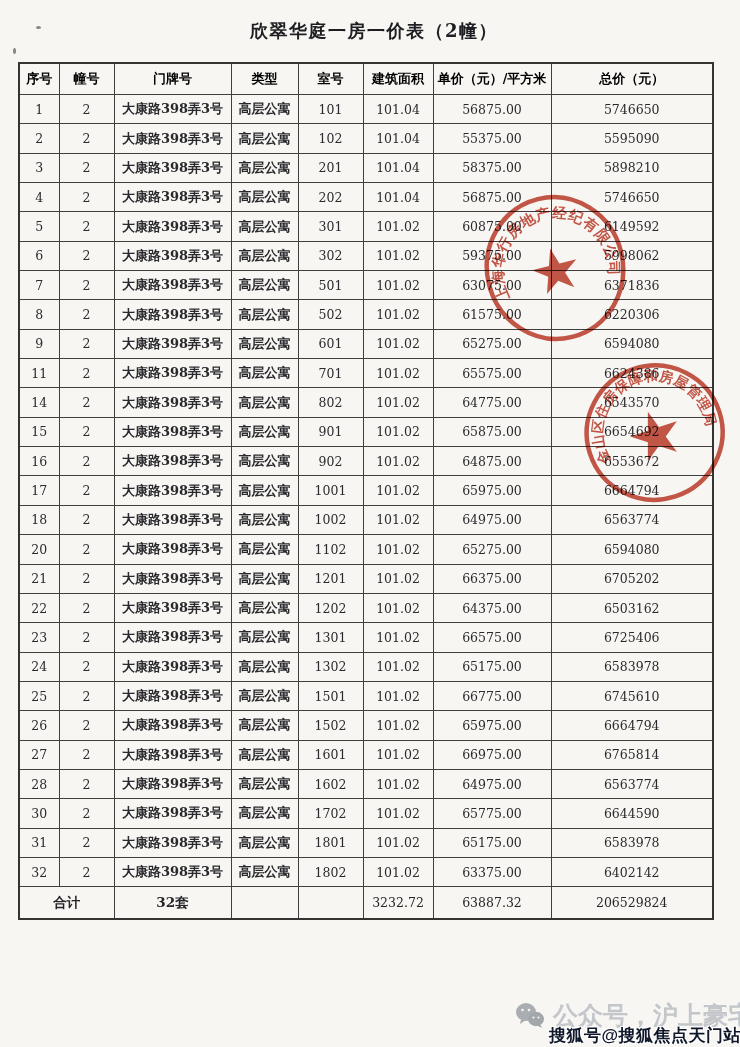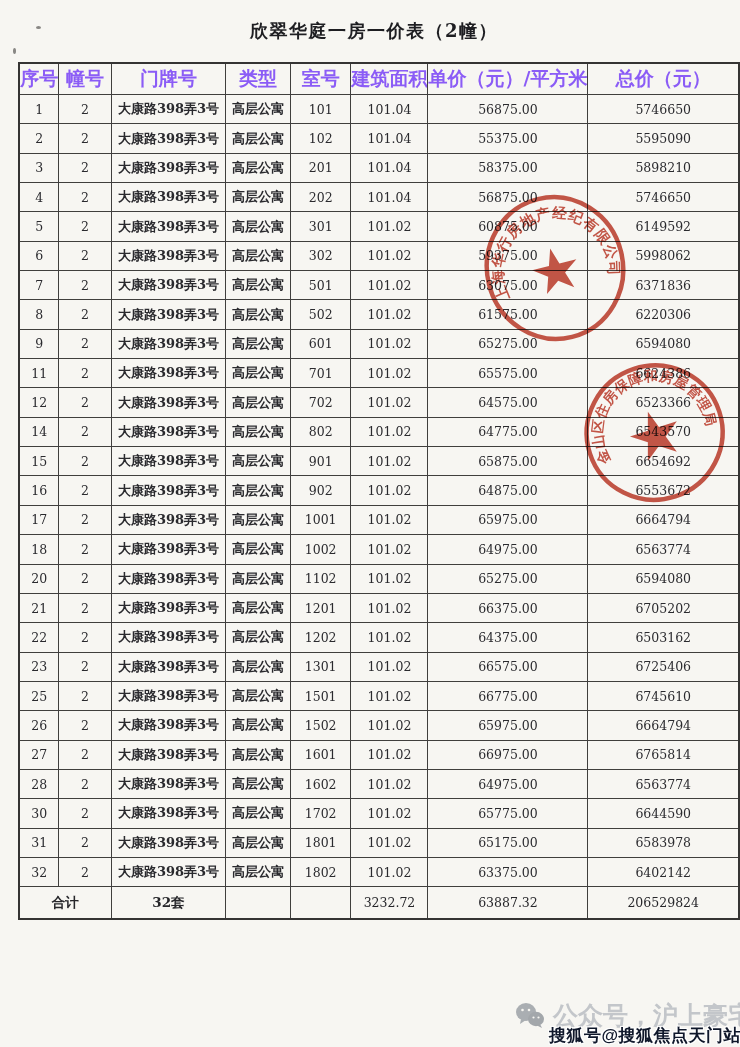--- a/index.html
+++ b/index.html
@@ -13,21 +13,21 @@
     font-size:18px;font-weight:bold;letter-spacing:1.5px;color:#1e1e22;
   }
   table.price{
     position:absolute;left:18px;top:62px;border-collapse:collapse;
     table-layout:fixed;border:2px solid #353433;
   }
   .price th,.price td{
     border:1.5px solid #403f3d;text-align:center;vertical-align:middle;
     padding:0;overflow:hidden;white-space:nowrap;
   }
-  .price th{height:30px;font-size:19px;font-weight:bold;color:#8b5cf6;}
+  .price th{height:30px;font-size:13px;font-weight:bold;color:#000000;}
   .price tbody td{height:28.35px;font-size:12.5px;color:#2a2a2e;}
   .price td.cjk{font-size:13px;font-weight:bold;}
   .price tfoot td{height:31px;font-size:12.5px;}
   .price tfoot td.lbl{font-size:13.5px;font-weight:bold;}
   .stamp{position:absolute;mix-blend-mode:multiply;opacity:.85;pointer-events:none;}
   .stamp text{font-family:"Liberation Sans","DejaVu Sans",sans-serif;font-weight:bold;}
   .wm-grey{
     position:absolute;left:553px;top:999px;font-size:25px;font-weight:bold;
     color:#c3c6ca;white-space:nowrap;letter-spacing:0;
     font-family:"Liberation Sans","DejaVu Sans",sans-serif;
@@ -169,30 +169,20 @@
           <td>11</td>
           <td>2</td>
           <td class="cjk">大康路398弄3号</td>
           <td class="cjk">高层公寓</td>
           <td>701</td>
           <td>101.02</td>
           <td>65575.00</td>
           <td>6624386</td>
         </tr>
         <tr>
-          <td>12</td>
-          <td>2</td>
-          <td class="cjk">大康路398弄3号</td>
-          <td class="cjk">高层公寓</td>
-          <td>702</td>
-          <td>101.02</td>
-          <td>64575.00</td>
-          <td>6523366</td>
-        </tr>
-        <tr>
           <td>14</td>
           <td>2</td>
           <td class="cjk">大康路398弄3号</td>
           <td class="cjk">高层公寓</td>
           <td>802</td>
           <td>101.02</td>
           <td>64775.00</td>
           <td>6543570</td>
         </tr>
         <tr>
@@ -267,20 +257,30 @@
         </tr>
         <tr>
           <td>23</td>
           <td>2</td>
           <td class="cjk">大康路398弄3号</td>
           <td class="cjk">高层公寓</td>
           <td>1301</td>
           <td>101.02</td>
           <td>66575.00</td>
           <td>6725406</td>
+        </tr>
+        <tr>
+          <td>24</td>
+          <td>2</td>
+          <td class="cjk">大康路398弄3号</td>
+          <td class="cjk">高层公寓</td>
+          <td>1302</td>
+          <td>101.02</td>
+          <td>65175.00</td>
+          <td>6583978</td>
         </tr>
         <tr>
           <td>25</td>
           <td>2</td>
           <td class="cjk">大康路398弄3号</td>
           <td class="cjk">高层公寓</td>
           <td>1501</td>
           <td>101.02</td>
           <td>66775.00</td>
           <td>6745610</td>

